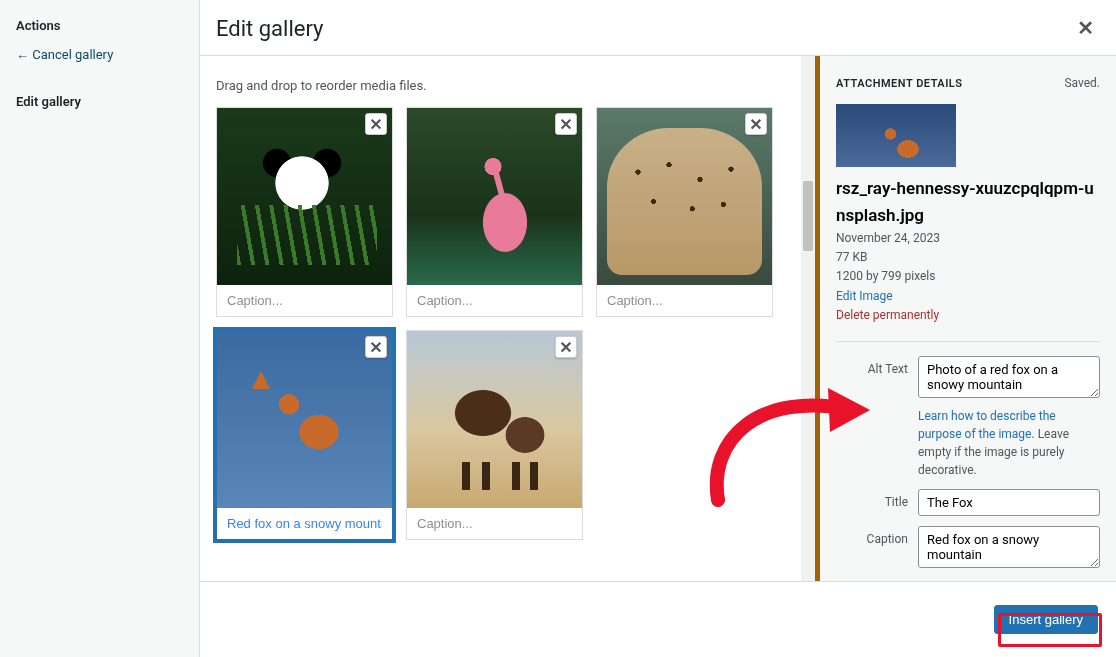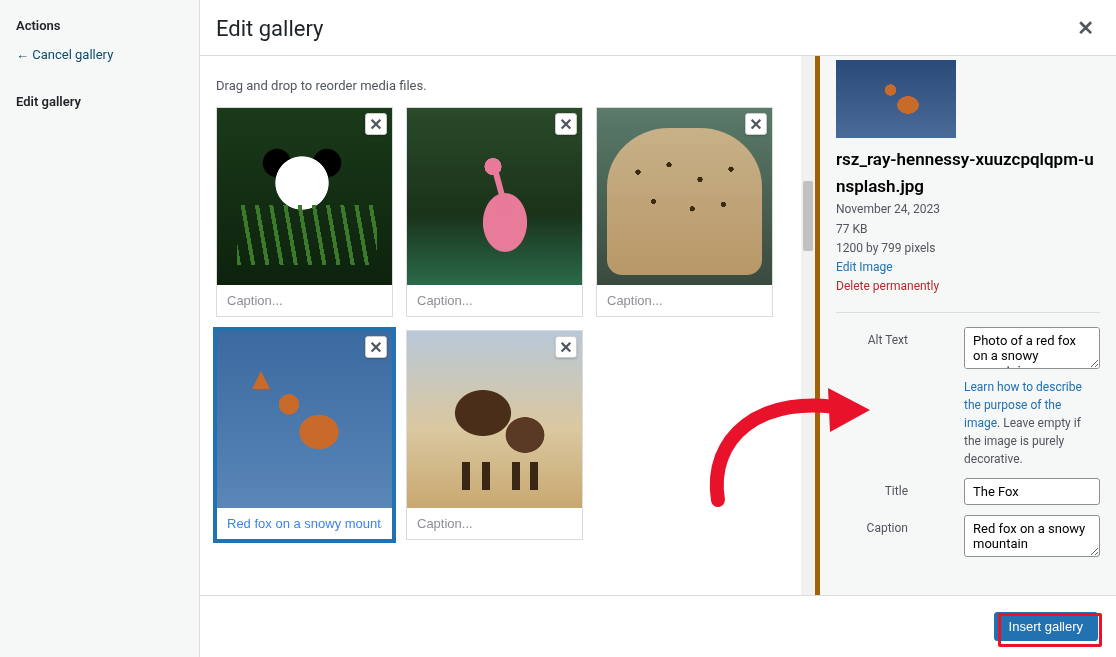--- a/index.html
+++ b/index.html
@@ -236,35 +236,35 @@
     content:""; position:absolute; left:30px; top:12px; width:70px; height:60px;
     background:
       radial-gradient(ellipse 22px 18px at 60% 55%, #c86a2a 48%, transparent 50%),
       radial-gradient(circle 10px at 35% 30%, #c86a2a 55%, transparent 58%);
   }
   .meta { padding: 0 16px 12px; font-size: 12px; line-height: 1.6; color: #50575e; }
   .meta .fname { color: #000000; font-weight:600; word-break: break-all; font-size: 17px; }
   .meta a { color:#2271b1; text-decoration:none; display:inline-block; cursor:pointer;}
   .meta a.del { color:#b32d2e; }
   .hr { border-top:1px solid #dcdcde; margin: 4px 16px 14px; }
-  .field { display:flex; align-items:flex-start; padding: 0 16px 10px; gap: 46px; }
+  .field { display:flex; align-items:flex-start; padding: 0 16px 10px; }
   .field label { width: 82px; text-align:right; padding-right:10px; font-size:12px; color:#50575e; padding-top:6px;}
   .field .ctrl { flex:1; }
   .field textarea, .field input[type=text] {
     width:100%; border:1px solid #8c8f94; border-radius:3px;
     padding:5px 8px; font-size:13px; font-family:inherit; background:#fff;
     resize: vertical;
   }
   .field textarea { min-height:40px; resize: both; }
   .hint { font-size:12px; color:#50575e; margin-top:6px; line-height:1.5; }
   .hint a { color:#2271b1; cursor:pointer;}
 
   .footer {
     border-top: 1px solid #dcdcde;
-    padding: 16px 18px;
+    padding: 23px 18px;
     display:flex;
     justify-content:flex-end;
     background:#fff;
   }
   .insert-btn {
     background:#2271b1; color:#fff; border:1px solid #2271b1;
     padding:6px 14px; font-size:13px; border-radius:3px; cursor:pointer;
   }
   .insert-highlight {
     position:absolute; right:14px; bottom:10px;
@@ -344,20 +344,24 @@
             <input class="caption-input" placeholder="Caption..." style="">
           </div>
 
         </div>
         <div class="scroll-track">
           <div class="scroll-thumb"></div>
         </div>
       </div>
 
       <div class="details">
+        <div class="head">
+          <h2>ATTACHMENT DETAILS</h2>
+          <span class="saved">Saved.</span>
+        </div>
         <div class="preview"></div>
         <div class="meta">
           <div class="fname">rsz_ray-hennessy-xuuzcpqlqpm-unsplash.jpg</div>
           <div>November 24, 2023</div>
           <div>77 KB</div>
           <div>1200 by 799 pixels</div>
           <a>Edit Image</a><br>
           <a class="del">Delete permanently</a>
         </div>
         <div class="hr"></div>

